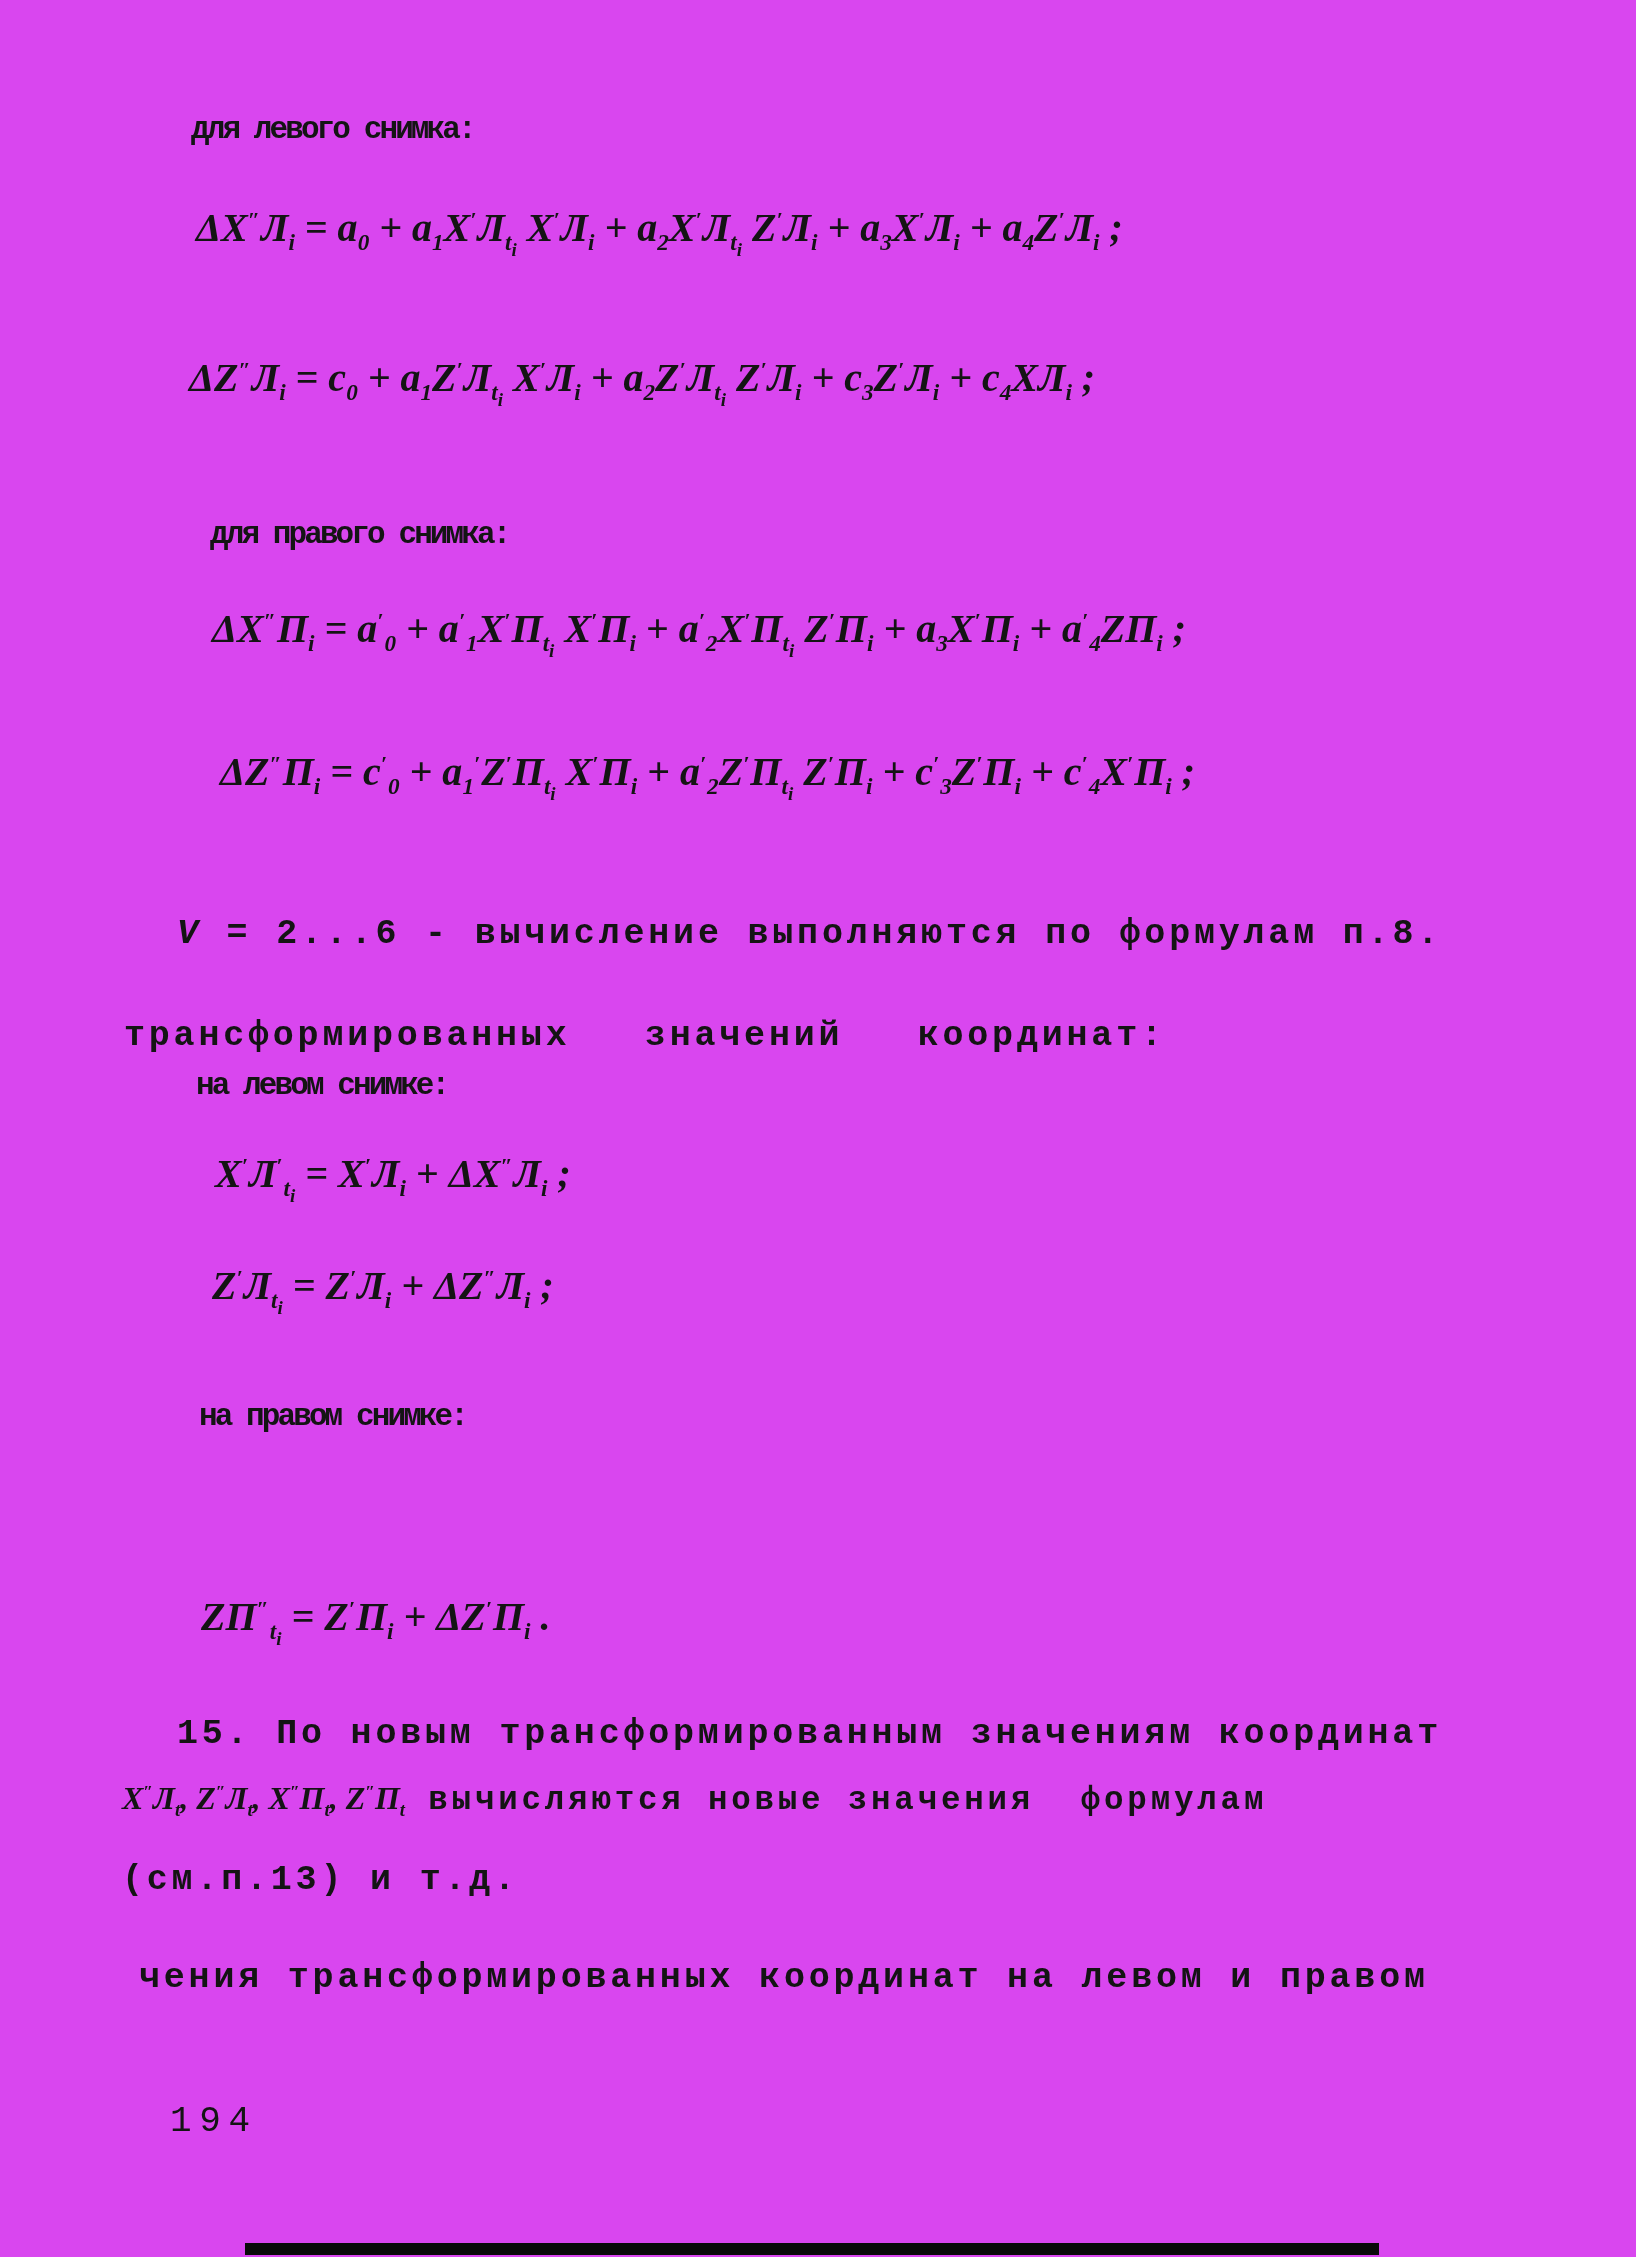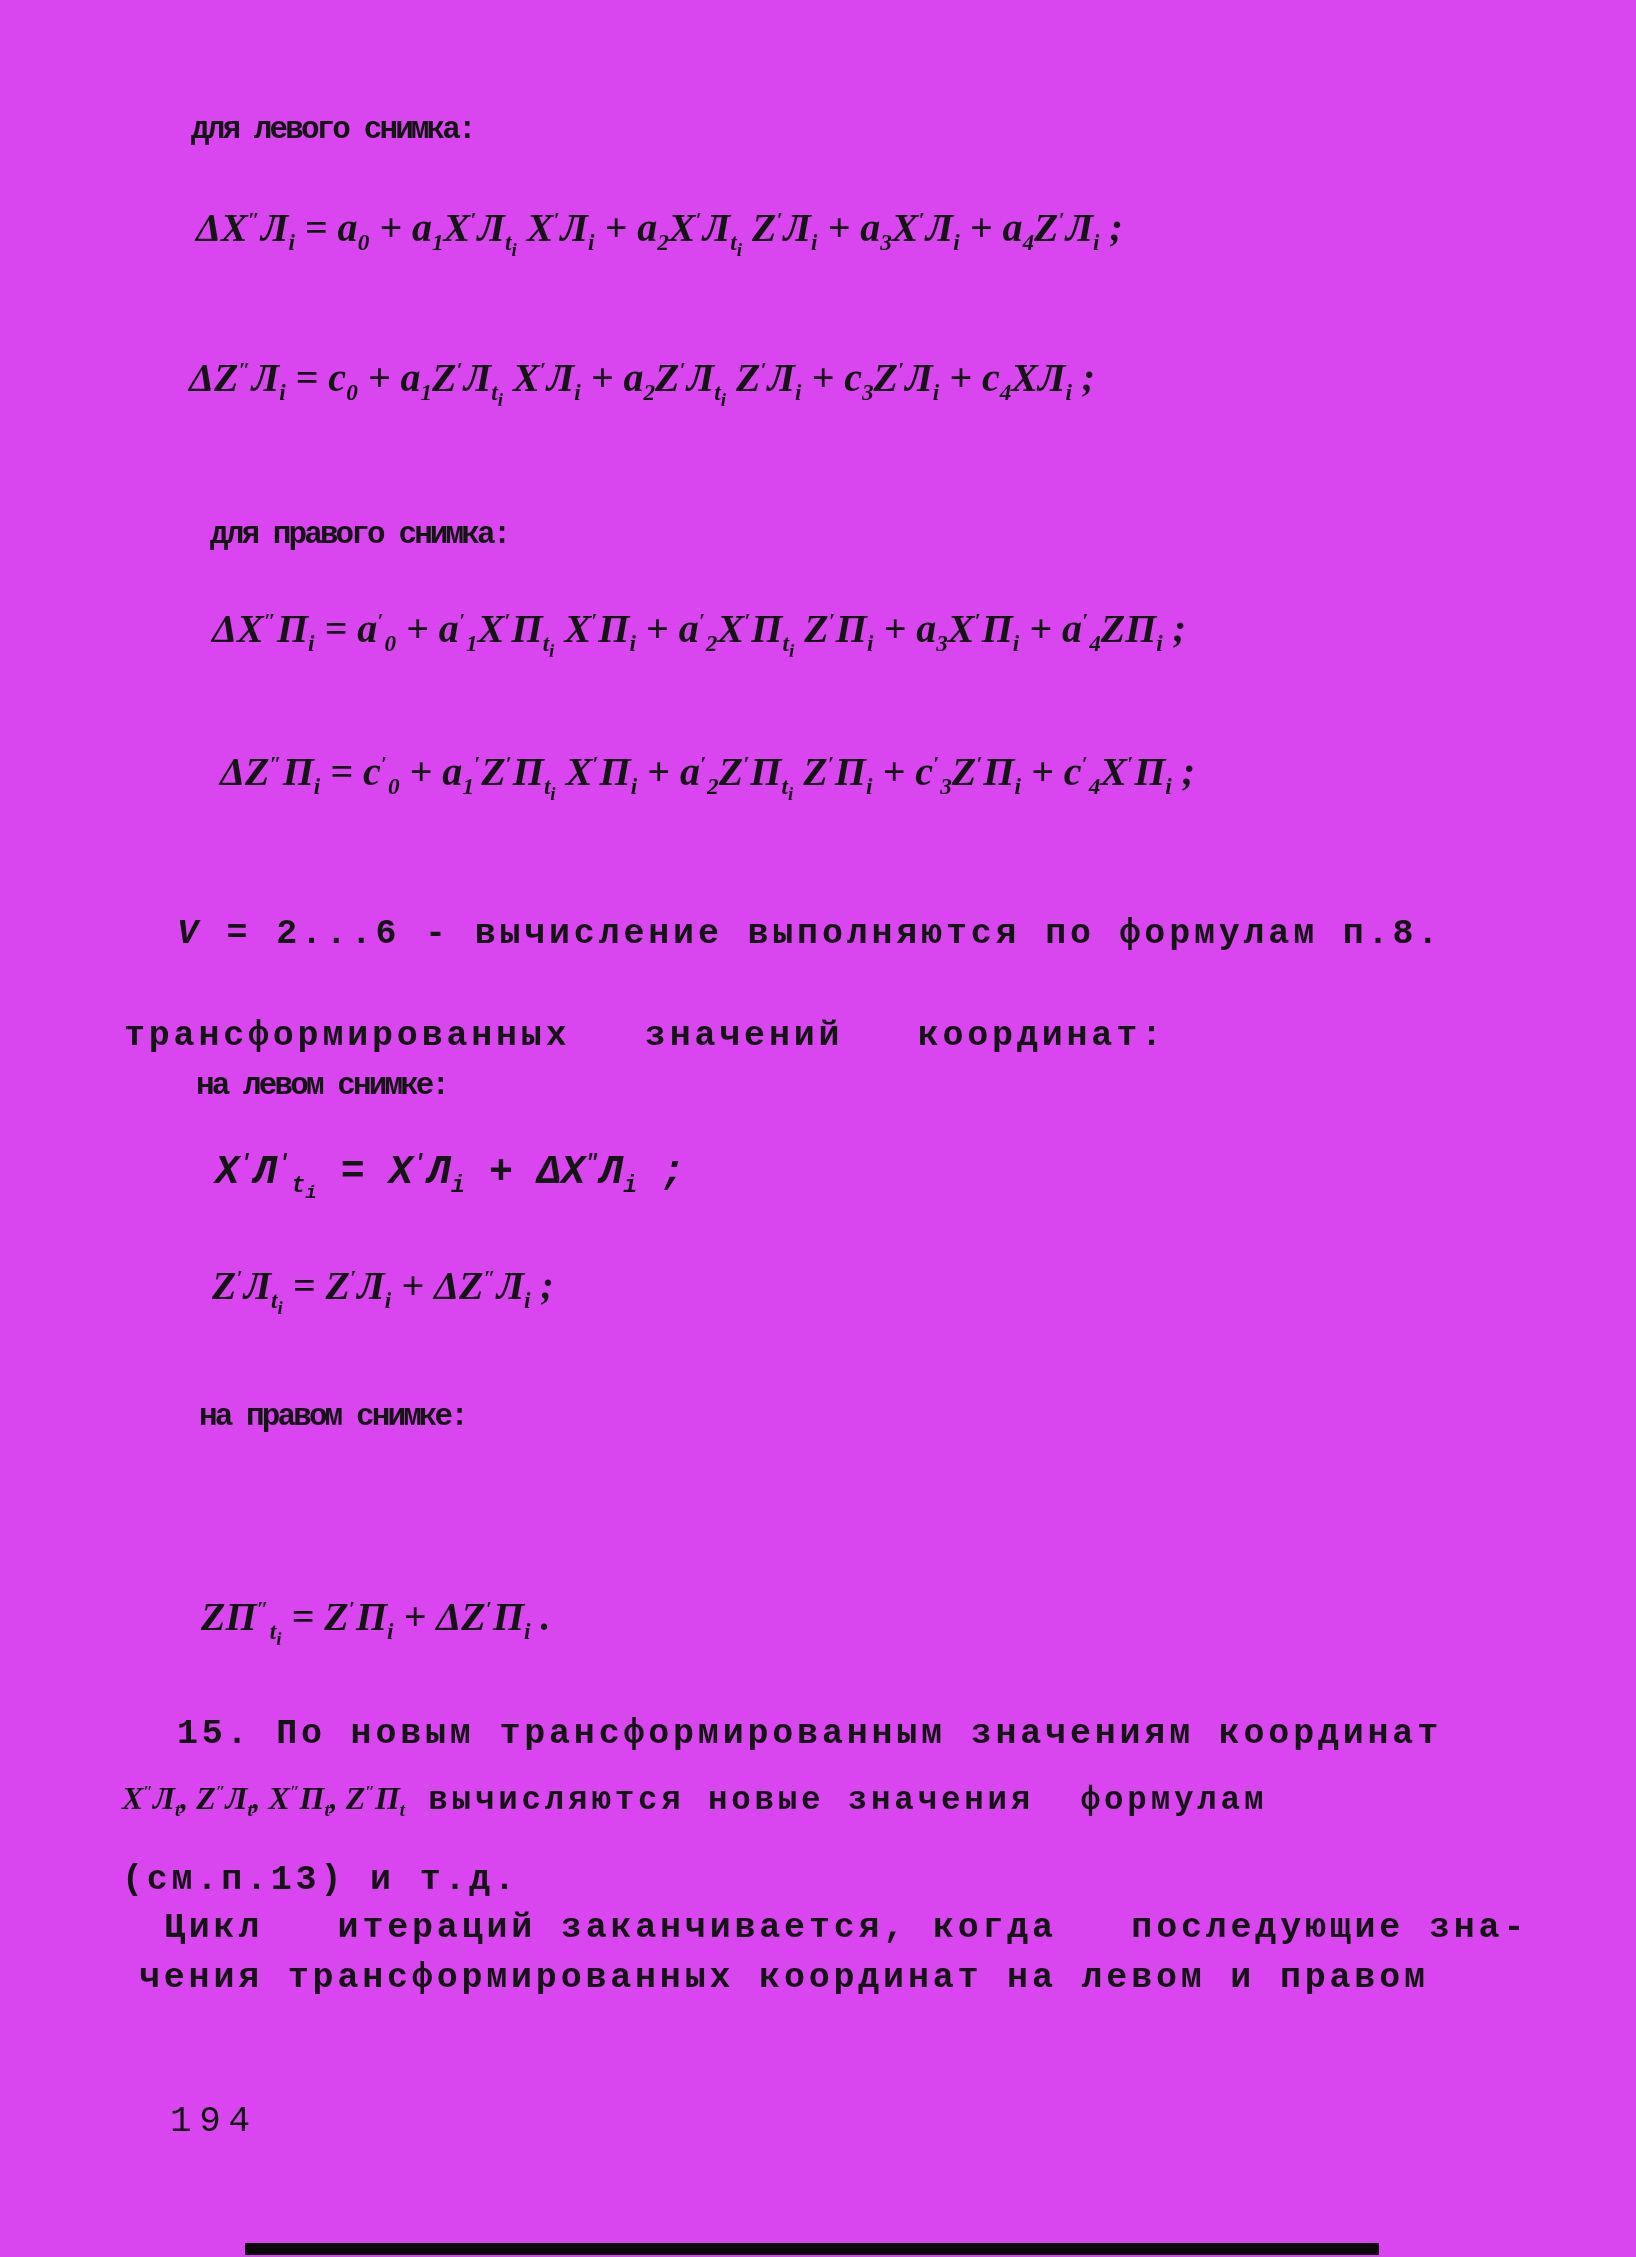--- a/index.html
+++ b/index.html
@@ -83,38 +83,37 @@
 
   <div class="f" style="left:220px; top:748px;">ΔZ<sup>″</sup>П<sub>i</sub> = c<sup>′</sup><sub>0</sub> + a<sub>1</sub><sup>′</sup>Z<sup>′</sup>П<sub>t<sub>i</sub></sub> X<sup>′</sup>П<sub>i</sub> + a<sup>′</sup><sub>2</sub>Z<sup>′</sup>П<sub>t<sub>i</sub></sub> Z<sup>′</sup>П<sub>i</sub> + c<sup>′</sup><sub>3</sub>Z<sup>′</sup>П<sub>i</sub> + c<sup>′</sup><sub>4</sub>X<sup>′</sup>П<sub>i</sub> ;</div>
 
   <div class="t" style="left:177px; top:914px;"><i>V</i> = 2...6 - вычисление выполняются по формулам п.8.</div>
 
 
   <div class="t" style="left:124px; top:1016px;">трансформированных   значений   координат:</div>
 
   <div class="t label" style="left:196px; top:1068px;">на левом снимке:</div>
 
-  <div class="f" style="left:215px; top:1150px;font-family:Liberation Mono, monospace;">X<sup>′</sup>Л<sup>′</sup><sub>t<sub>i</sub></sub> = X<sup>′</sup>Л<sub>i</sub> + ΔX<sup>″</sup>Л<sub>i</sub> ;</div>
+  <div class="f" style="left:215px; top:1150px;">X<sup>′</sup>Л<sup>′</sup><sub>t<sub>i</sub></sub> = X<sup>′</sup>Л<sub>i</sub> + ΔX<sup>″</sup>Л<sub>i</sub> ;</div>
 
   <div class="f" style="left:212px; top:1262px;">Z<sup>′</sup>Л<sub>t<sub>i</sub></sub> = Z<sup>′</sup>Л<sub>i</sub> + ΔZ<sup>″</sup>Л<sub>i</sub> ;</div>
 
   <div class="t label" style="left:199px; top:1399px;">на правом снимке:</div>
 
 
   <div class="f" style="left:201px; top:1593px;">ZП<sup>″</sup><sub>t<sub>i</sub></sub> = Z<sup>′</sup>П<sub>i</sub> + ΔZ<sup>′</sup>П<sub>i</sub> .</div>
 
   <div class="t" style="left:177px; top:1714px;">15. По новым трансформированным значениям координат</div>
 
   <div class="mixrow" style="left:122px; top:1780px;">
     <span class="fpart">X<sup>″</sup>Л<sub>t</sub>, Z<sup>″</sup>Л<sub>t</sub>, X<sup>″</sup>П<sub>t</sub>, Z<sup>″</sup>П<sub>t</sub></span><span class="tpart"> вычисляются новые значения  формулам</span>
   </div>
 
   <div class="t" style="left:122px; top:1860px;">(см.п.13) и т.д.</div>
 
-  <div class="t" style="left:164px; top:1908px;">Цикл   итераций заканчивается, когда   последующие зна-</div>
 
   <div class="t" style="left:139px; top:1958px;">чения трансформированных координат на левом и правом</div>
 
   <div class="page-number" style="left:170px; top:2101px;">194</div>
 
   <div class="scan-bar" style="left:245px; top:2243px; width:1134px; height:12.4px;"></div>
 
 </div>
 
 

